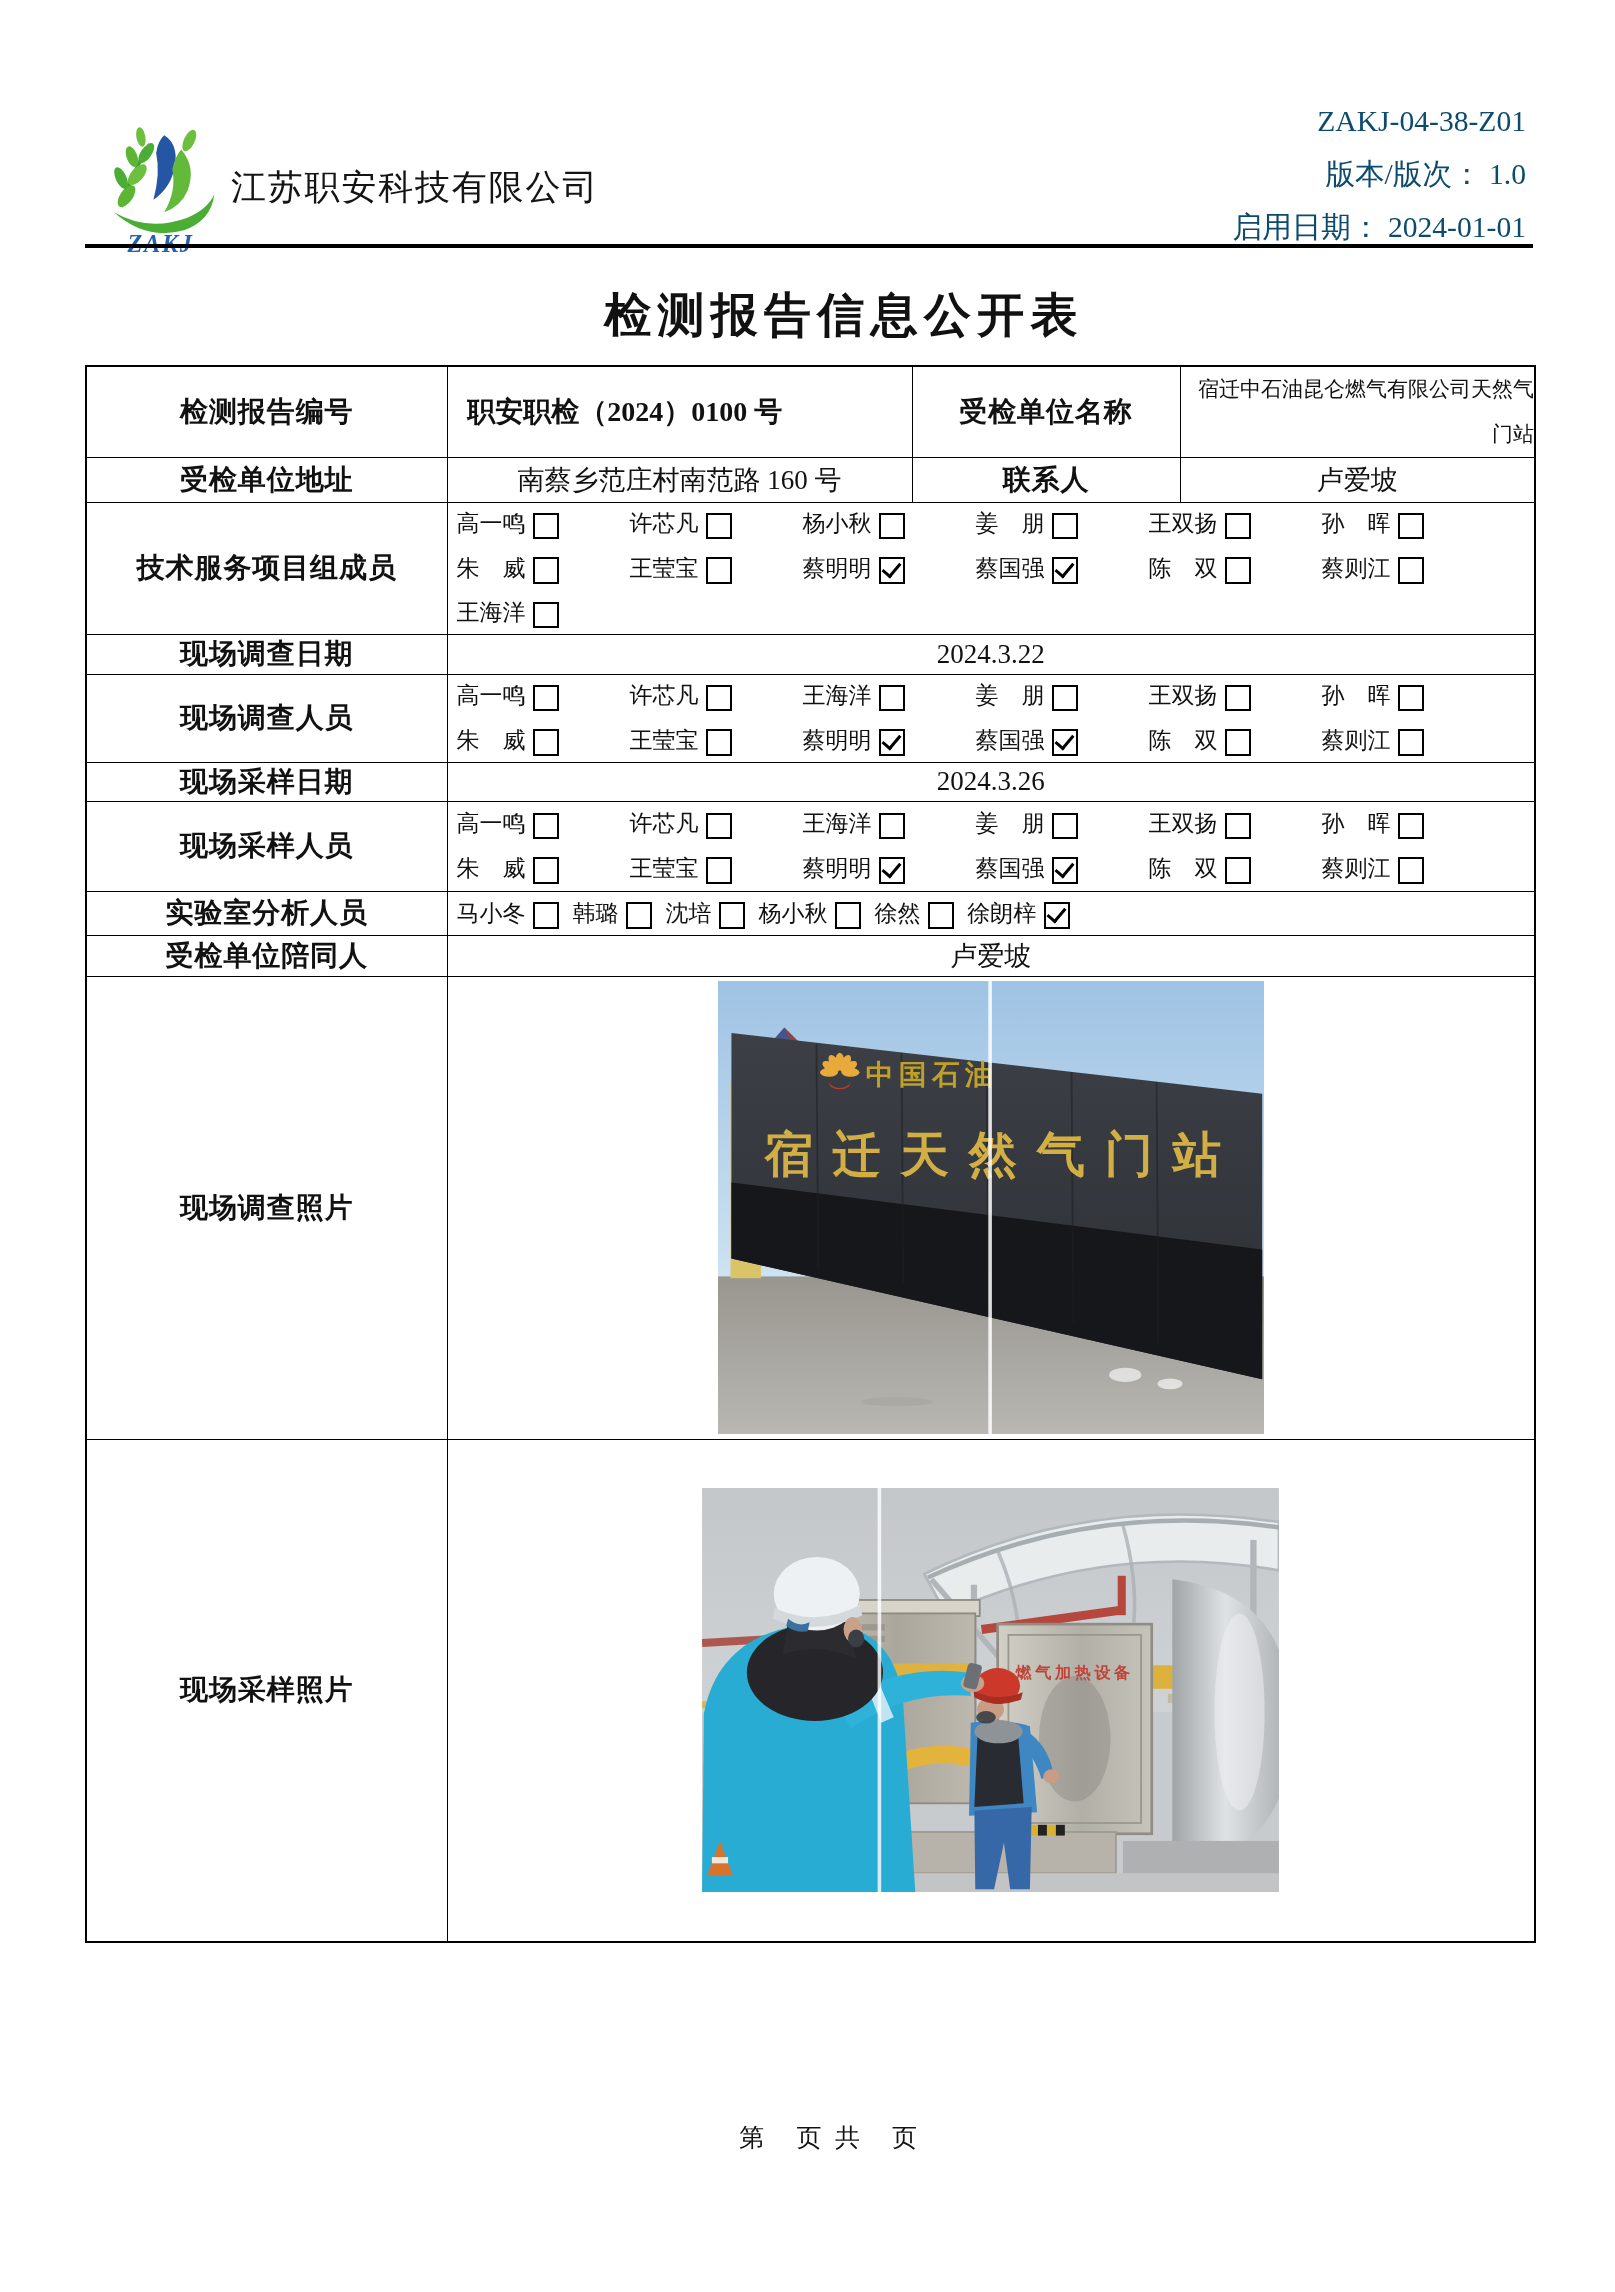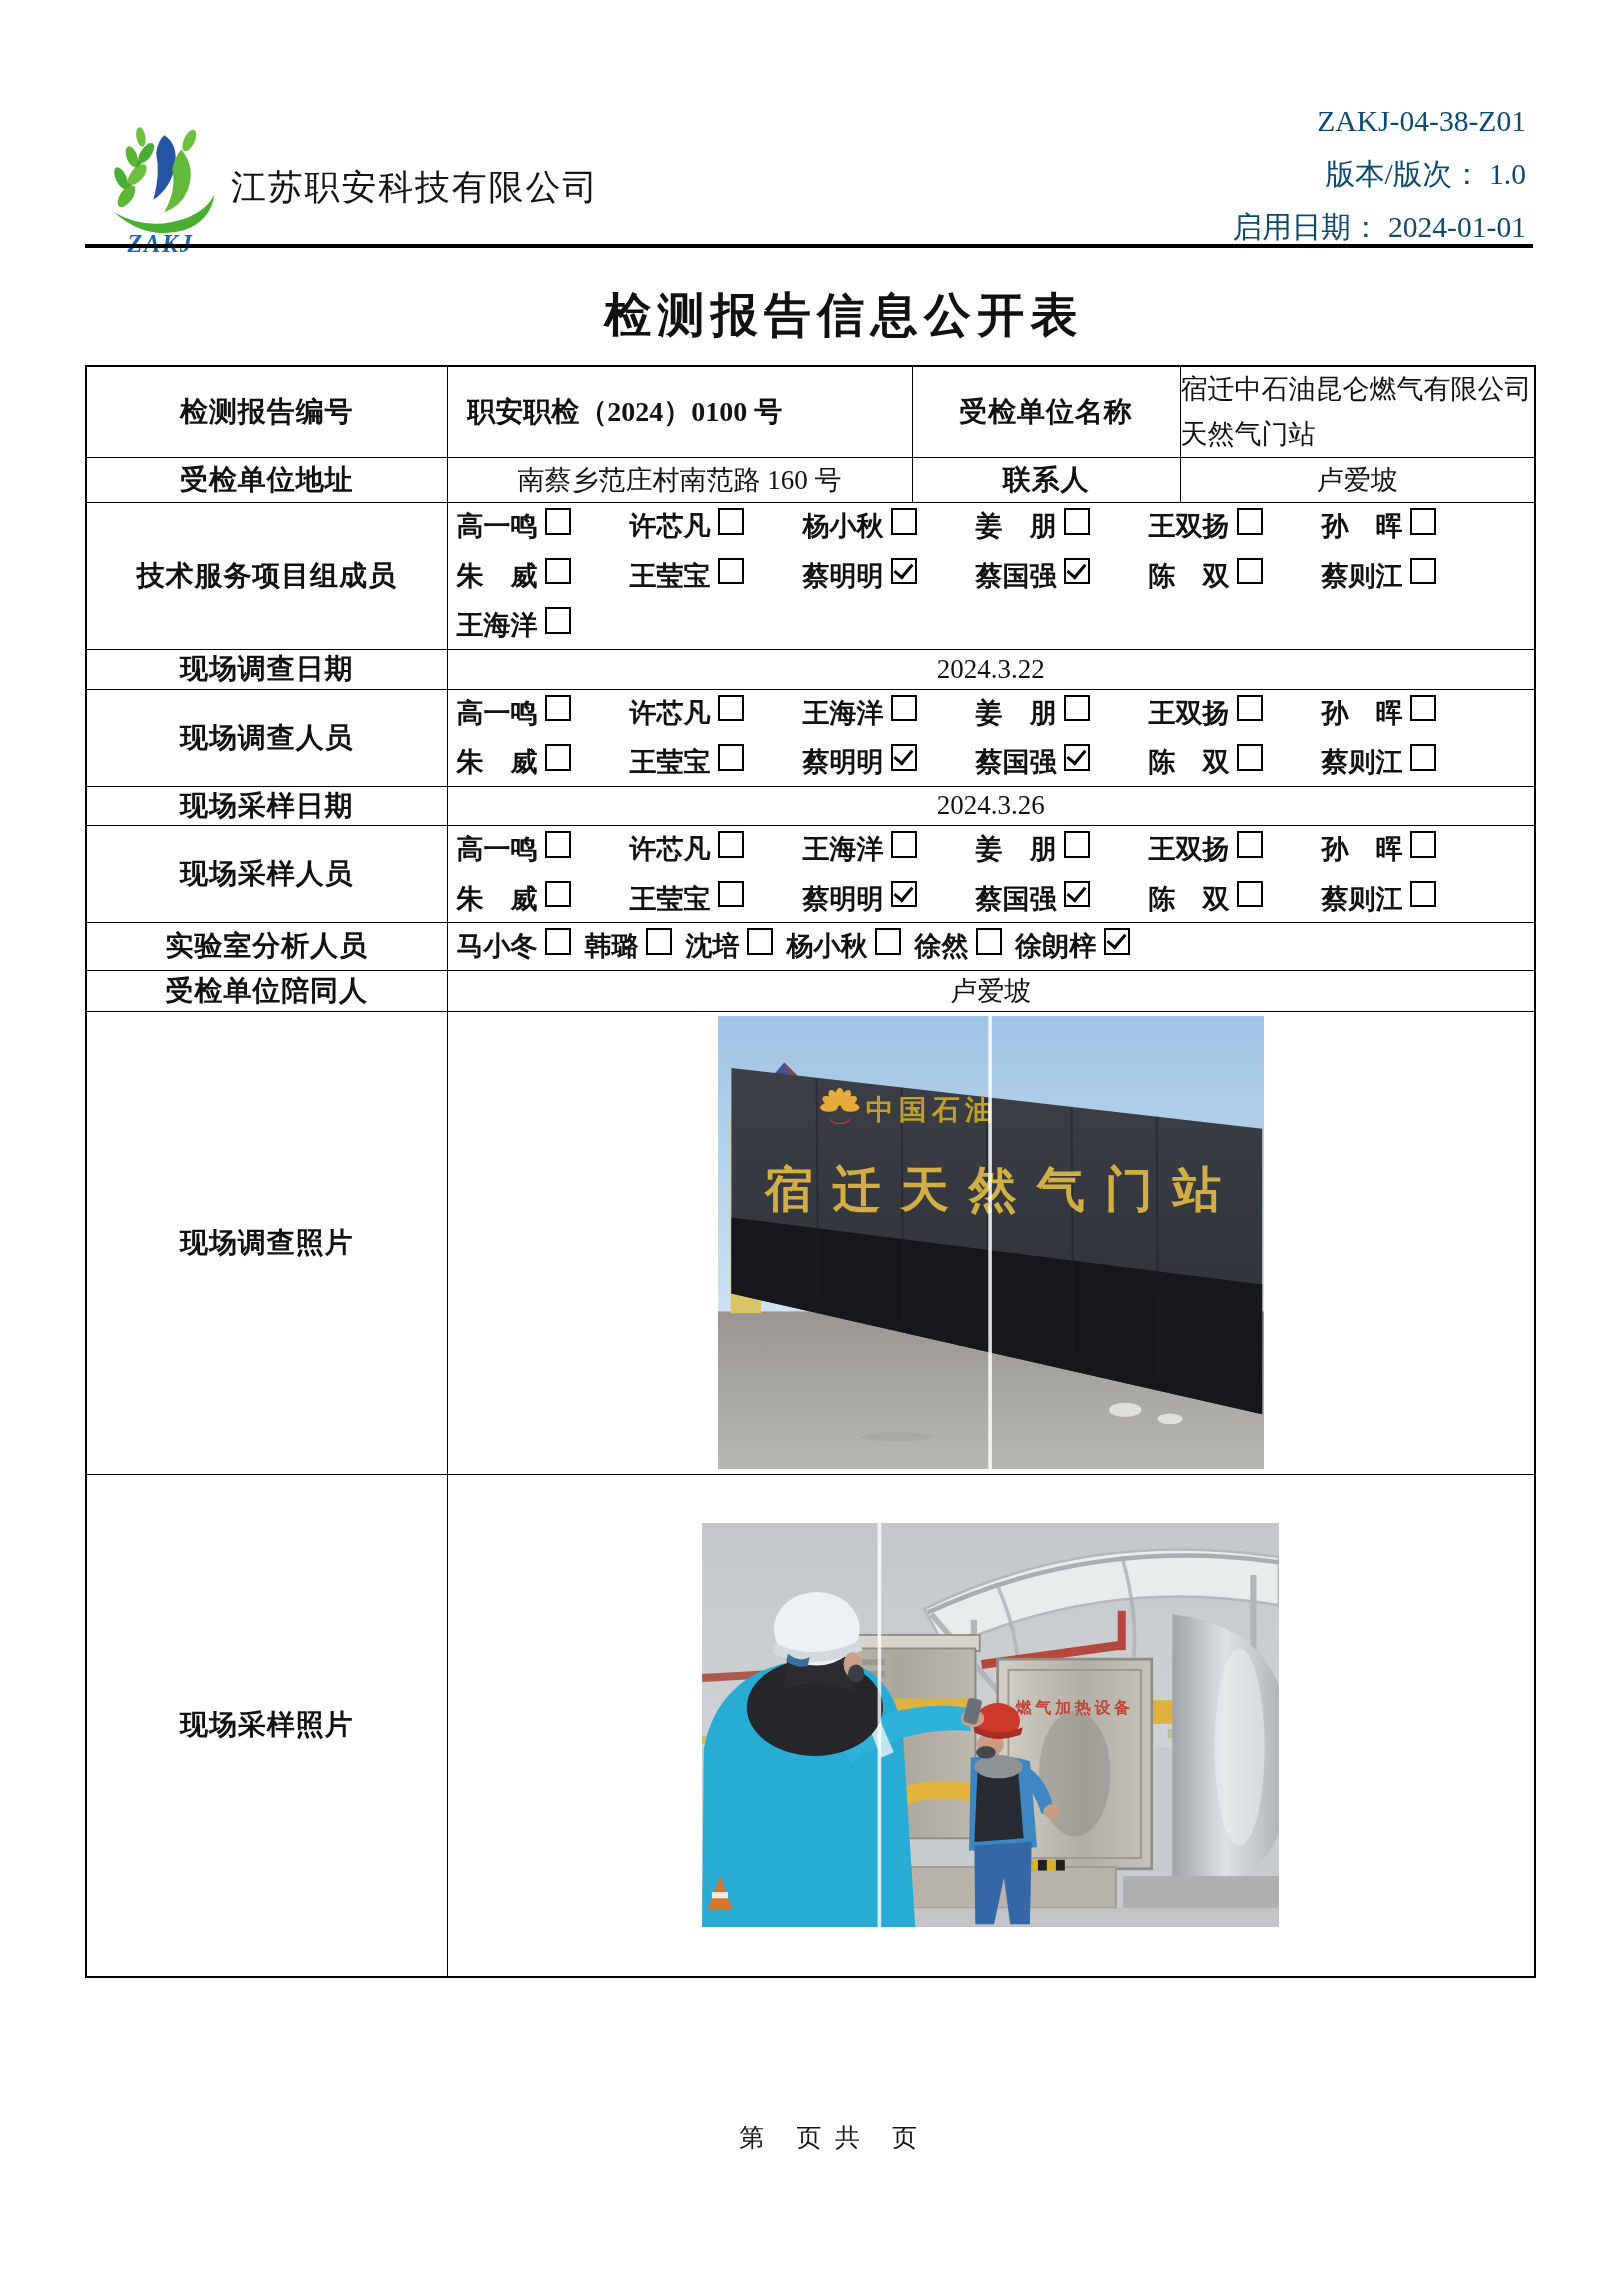--- a/index.html
+++ b/index.html
@@ -13,25 +13,25 @@
   
   .doc-title{position:absolute;left:0;top:284px;width:100%;text-align:center;
              font-size:47px;font-weight:700;letter-spacing:6.3px;margin-left:36px;}
   
   table.main{position:absolute;left:85px;top:365px;width:1448px;border-collapse:collapse;
              table-layout:fixed;border:2.7px solid #000;}
   table.main th,table.main td{border:1.8px solid #000;padding:0;vertical-align:middle;overflow:hidden;}
   th.lbl{font-weight:700;font-size:28px;text-align:center;letter-spacing:0.9px;}
   td.val{font-size:27px;text-align:center;}
   td.val.bold{font-weight:700;font-size:28px;text-align:left;padding-left:19.7px;}
-  td.wrap2{font-size:27px;text-align:left;line-height:45px;padding:0 12.5px;border-radius:13px;}
+  td.wrap2{font-size:21px;text-align:right;line-height:45px;padding:0 12.5px;border-radius:13px;}
   
   .plines{display:flex;flex-direction:column;justify-content:center;height:100%;gap:13.4px;padding:5.4px 0 5.4px 9px;}
   .pline{display:flex;align-items:center;}
-  .slot{display:flex;align-items:flex-start;width:173px;font-size:27px;flex:0 0 auto;font-weight:bold;}
+  .slot{display:flex;align-items:flex-end;width:173px;font-size:23px;flex:0 0 auto;}
   .pline.tight .slot{width:auto;margin-right:13.4px;}
   .cb{position:relative;display:inline-block;width:22.4px;height:22.4px;border:2.7px solid #000;
       margin-left:7.2px;flex:0 0 auto;background:#fff;}
   .cb.checked::after{content:"";position:absolute;left:5.4px;top:0px;width:8px;height:15px;
       border-right:3.6px solid #000;border-bottom:3.6px solid #000;transform:rotate(40deg);}
   .photo-cell{margin-left:38px;}
   .photo-cell svg{display:block;margin:0 auto;}
   
   .note{position:absolute;left:100px;top:1958px;font-size:28px;letter-spacing:0.9px;}
   .page-footer{position:absolute;left:0;top:2121px;width:100%;text-align:center;font-size:25px;letter-spacing:3.6px;padding-left:22px;}

